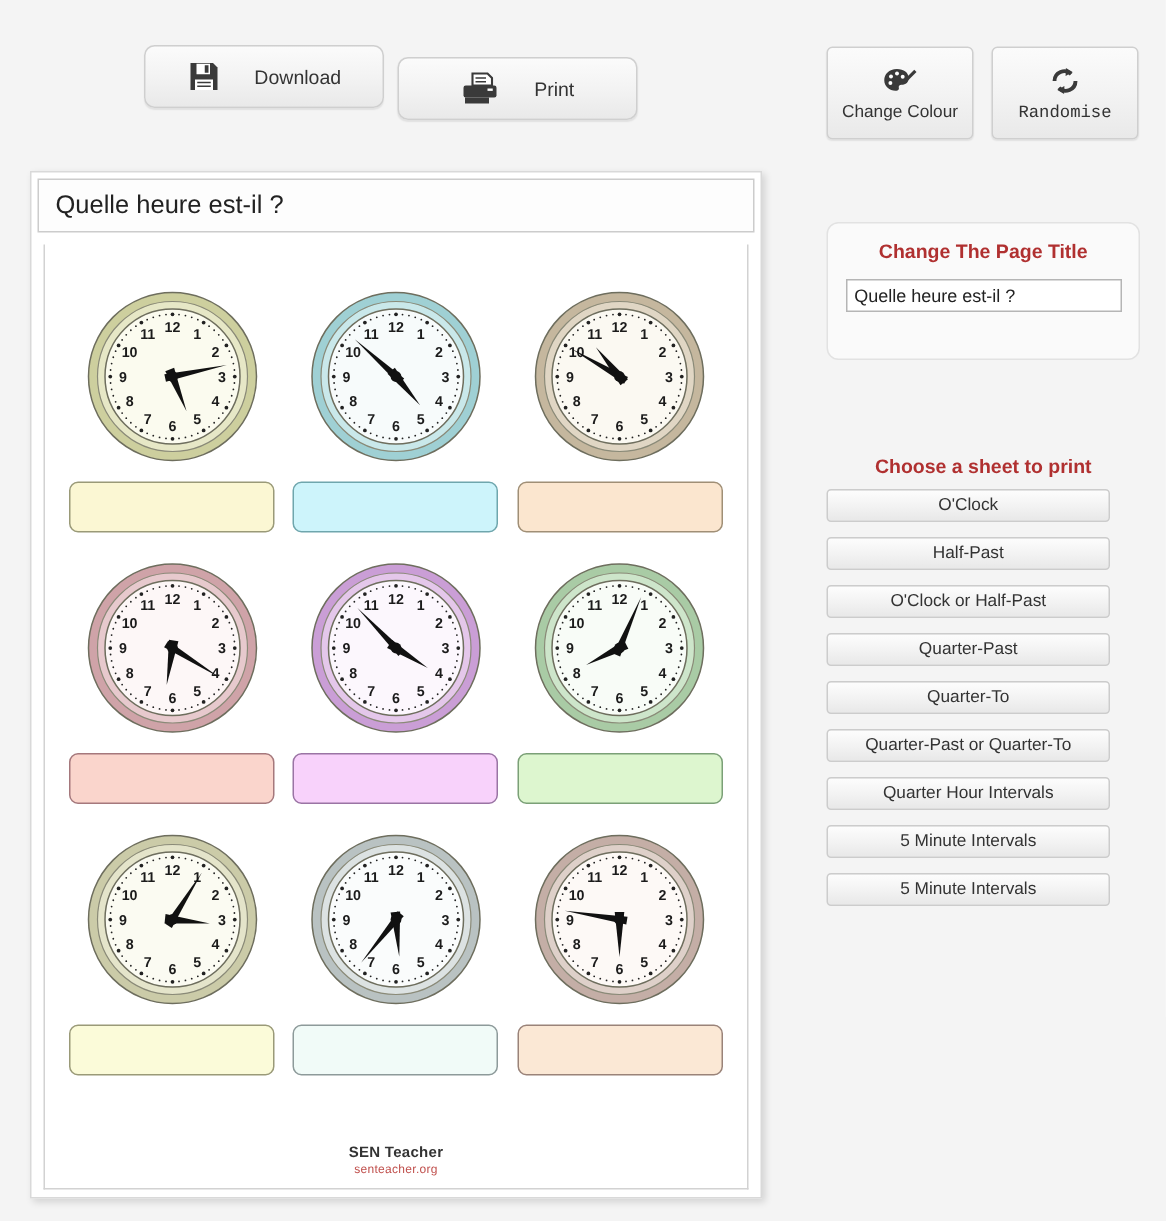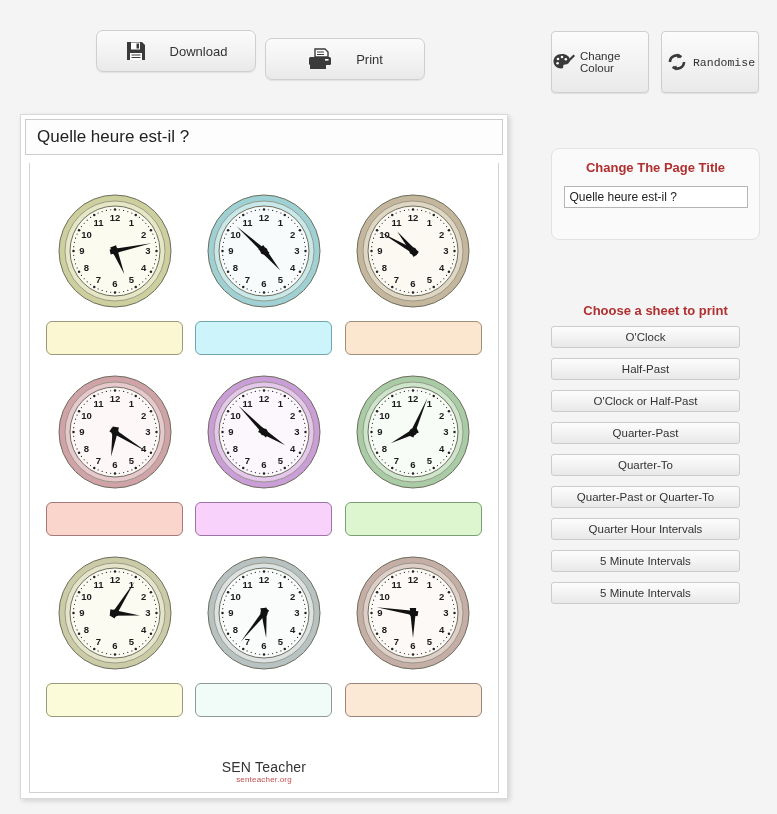--- a/index.html
+++ b/index.html
@@ -43,21 +43,21 @@
   .btn-square {
     position: absolute;
     box-sizing: border-box;
     width: 98px;
     height: 62px;
     border: 1px solid #cfcfcf;
     border-radius: 4px;
     background: linear-gradient(to bottom, #fbfbfb 0%, #f3f3f3 50%, #e9e9e9 100%);
     box-shadow: 0 1px 1px rgba(0,0,0,0.08);
     display: flex;
-    flex-direction: row;
+    flex-direction: column;
     align-items: center;
     justify-content: center;
     gap: 4px;
     cursor: pointer;
     color: #333;
     font-size: 11.5px;
   }
   #btn-change-colour { left: 551px; top: 31px; }
   #btn-randomise     { left: 661px; top: 31px; font-family: Liberation Mono, monospace; }
 
@@ -120,22 +120,22 @@
   }
 
   .sheet-footer {
     position: absolute;
     bottom: 8px;
     left: 0; right: 0;
     text-align: center;
     line-height: 1.15;
   }
   .footer-name {
-    font-size: 14px;
-    font-weight: normal;
+    font-size: 10px;
+    font-weight: bold;
     color: #333;
     letter-spacing: .2px;
   }
   .footer-url {
     font-size: 8px;
     color: #c0504d;
     letter-spacing: .2px;
   }
 
   

